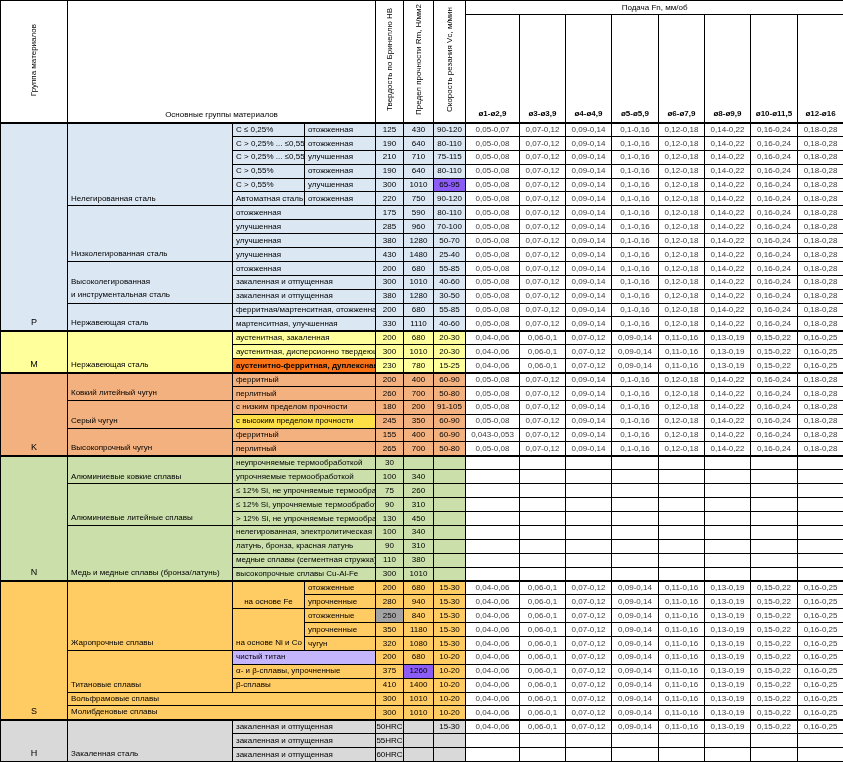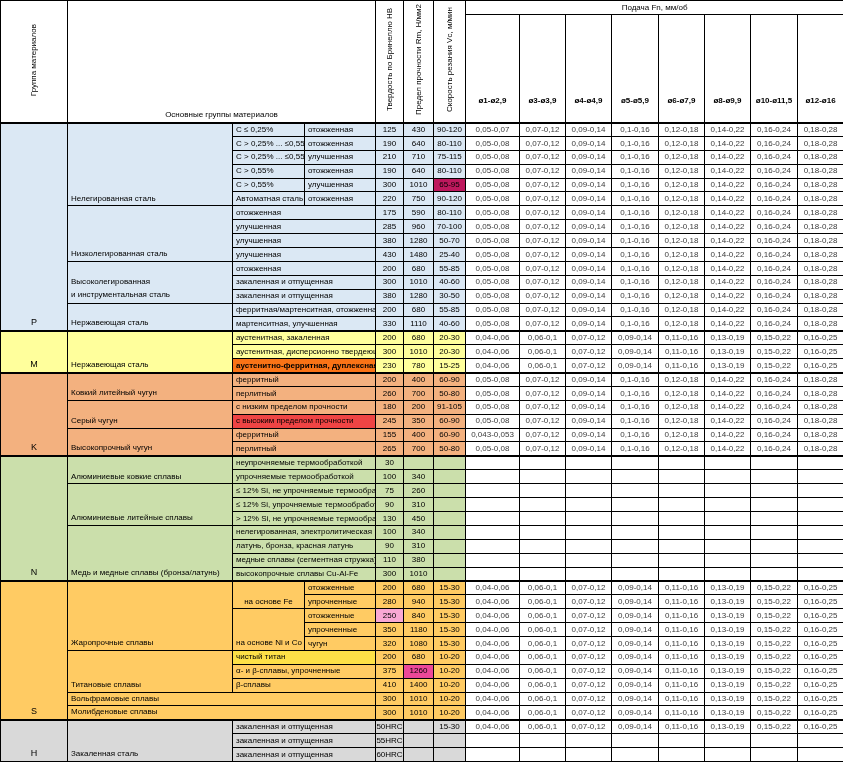--- a/index.html
+++ b/index.html
@@ -10,21 +10,21 @@
         font-size:8px;line-height:1.2;font-weight:normal;}
   thead tr.h-top{height:14px;}
   thead tr.h-feeds{height:108px;}
   tbody tr{height:13.9px;}
   
   .h-rot{vertical-align:middle;text-align:center;background:#fff;}
   .rot{writing-mode:vertical-rl;transform:rotate(180deg);display:inline-block;
        max-height:118px;overflow:hidden;}
   .h-main{vertical-align:bottom;text-align:center;padding-bottom:2px;background:#fff;}
   .h-feed-title{vertical-align:middle;text-align:center;background:#fff;}
-  .h-feed{vertical-align:bottom;text-align:center;font-weight:bold;padding-bottom:16px;background:#fff;}
+  .h-feed{vertical-align:bottom;text-align:center;font-weight:bold;padding-bottom:3px;background:#fff;}
   
   .c-text{vertical-align:middle;text-align:left;padding-left:3px;}
   .c-group{vertical-align:bottom;text-align:left;padding:0 0 2px 3px;}
   .c-group2{white-space:pre-line;line-height:13px;}
   .c-letter{vertical-align:bottom;text-align:center;font-size:9px;padding-bottom:2px;}
   .c-sub{vertical-align:bottom;text-align:center;padding-bottom:2px;}
   .c-subl{vertical-align:bottom;text-align:left;padding:0 0 2px 3px;}
   .c-num{vertical-align:middle;text-align:center;}
   .c-feed{vertical-align:middle;text-align:center;background:#fff;color:#3a3a3a;}
   tr.bt td{border-top-width:2px;}
@@ -133,21 +133,21 @@
           <td class="c-feed">0,12-0,18</td>
           <td class="c-feed">0,14-0,22</td>
           <td class="c-feed">0,16-0,24</td>
           <td class="c-feed">0,18-0,28</td>
         </tr>
         <tr>
           <td class="c-text" style="background: rgb(219, 232, 244);">C &gt; 0,55%</td>
           <td class="c-text" style="background: rgb(219, 232, 244);">улучшенная</td>
           <td class="c-num" style="background: rgb(219, 232, 244);">300</td>
           <td class="c-num" style="background: rgb(219, 232, 244);">1010</td>
-          <td class="c-num" style="background: #be185d;">65-95</td>
+          <td class="c-num" style="background: #8b5cf6;">65-95</td>
           <td class="c-feed">0,05-0,08</td>
           <td class="c-feed">0,07-0,12</td>
           <td class="c-feed">0,09-0,14</td>
           <td class="c-feed">0,1-0,16</td>
           <td class="c-feed">0,12-0,18</td>
           <td class="c-feed">0,14-0,22</td>
           <td class="c-feed">0,16-0,24</td>
           <td class="c-feed">0,18-0,28</td>
         </tr>
         <tr>
@@ -378,21 +378,21 @@
           <td class="c-feed">0,05-0,08</td>
           <td class="c-feed">0,07-0,12</td>
           <td class="c-feed">0,09-0,14</td>
           <td class="c-feed">0,1-0,16</td>
           <td class="c-feed">0,12-0,18</td>
           <td class="c-feed">0,14-0,22</td>
           <td class="c-feed">0,16-0,24</td>
           <td class="c-feed">0,18-0,28</td>
         </tr>
         <tr>
-          <td colspan="2" class="c-text" style="background: #ef4444;">с высоким пределом прочности</td>
+          <td colspan="2" class="c-text" style="background: #fde047;">с высоким пределом прочности</td>
           <td class="c-num" style="background: rgb(243, 177, 127);">245</td>
           <td class="c-num" style="background: rgb(243, 177, 127);">350</td>
           <td class="c-num" style="background: rgb(243, 177, 127);">60-90</td>
           <td class="c-feed">0,05-0,08</td>
           <td class="c-feed">0,07-0,12</td>
           <td class="c-feed">0,09-0,14</td>
           <td class="c-feed">0,1-0,16</td>
           <td class="c-feed">0,12-0,18</td>
           <td class="c-feed">0,14-0,22</td>
           <td class="c-feed">0,16-0,24</td>
@@ -584,21 +584,21 @@
           <td class="c-feed">0,07-0,12</td>
           <td class="c-feed">0,09-0,14</td>
           <td class="c-feed">0,11-0,16</td>
           <td class="c-feed">0,13-0,19</td>
           <td class="c-feed">0,15-0,22</td>
           <td class="c-feed">0,16-0,25</td>
         </tr>
         <tr>
           <td rowspan="3" class="c-subl" style="background: rgb(255, 203, 99);">на основе Ni и Co</td>
           <td class="c-text" style="background: rgb(255, 203, 99);">отожженные</td>
-          <td class="c-num" style="background: #f9a8d4;">250</td>
+          <td class="c-num" style="background: #a3a3a3;">250</td>
           <td class="c-num" style="background: rgb(255, 203, 99);">840</td>
           <td class="c-num" style="background: rgb(255, 203, 99);">15-30</td>
           <td class="c-feed">0,04-0,06</td>
           <td class="c-feed">0,06-0,1</td>
           <td class="c-feed">0,07-0,12</td>
           <td class="c-feed">0,09-0,14</td>
           <td class="c-feed">0,11-0,16</td>
           <td class="c-feed">0,13-0,19</td>
           <td class="c-feed">0,15-0,22</td>
           <td class="c-feed">0,16-0,25</td>
@@ -626,37 +626,37 @@
           <td class="c-feed">0,06-0,1</td>
           <td class="c-feed">0,07-0,12</td>
           <td class="c-feed">0,09-0,14</td>
           <td class="c-feed">0,11-0,16</td>
           <td class="c-feed">0,13-0,19</td>
           <td class="c-feed">0,15-0,22</td>
           <td class="c-feed">0,16-0,25</td>
         </tr>
         <tr>
           <td rowspan="3" class="c-group" style="background: rgb(255, 203, 99);">Титановые сплавы</td>
-          <td colspan="2" class="c-text" style="background: #fde047;">чистый титан</td>
+          <td colspan="2" class="c-text" style="background: #c4b5fd;">чистый титан</td>
           <td class="c-num" style="background: rgb(255, 203, 99);">200</td>
           <td class="c-num" style="background: rgb(255, 203, 99);">680</td>
           <td class="c-num" style="background: rgb(255, 203, 99);">10-20</td>
           <td class="c-feed">0,04-0,06</td>
           <td class="c-feed">0,06-0,1</td>
           <td class="c-feed">0,07-0,12</td>
           <td class="c-feed">0,09-0,14</td>
           <td class="c-feed">0,11-0,16</td>
           <td class="c-feed">0,13-0,19</td>
           <td class="c-feed">0,15-0,22</td>
           <td class="c-feed">0,16-0,25</td>
         </tr>
         <tr>
           <td colspan="2" class="c-text" style="background: rgb(255, 203, 99);">α- и β-сплавы, упрочненные</td>
           <td class="c-num" style="background: rgb(255, 203, 99);">375</td>
-          <td class="c-num" style="background: #ec4899;">1260</td>
+          <td class="c-num" style="background: #8b5cf6;">1260</td>
           <td class="c-num" style="background: rgb(255, 203, 99);">10-20</td>
           <td class="c-feed">0,04-0,06</td>
           <td class="c-feed">0,06-0,1</td>
           <td class="c-feed">0,07-0,12</td>
           <td class="c-feed">0,09-0,14</td>
           <td class="c-feed">0,11-0,16</td>
           <td class="c-feed">0,13-0,19</td>
           <td class="c-feed">0,15-0,22</td>
           <td class="c-feed">0,16-0,25</td>
         </tr>

